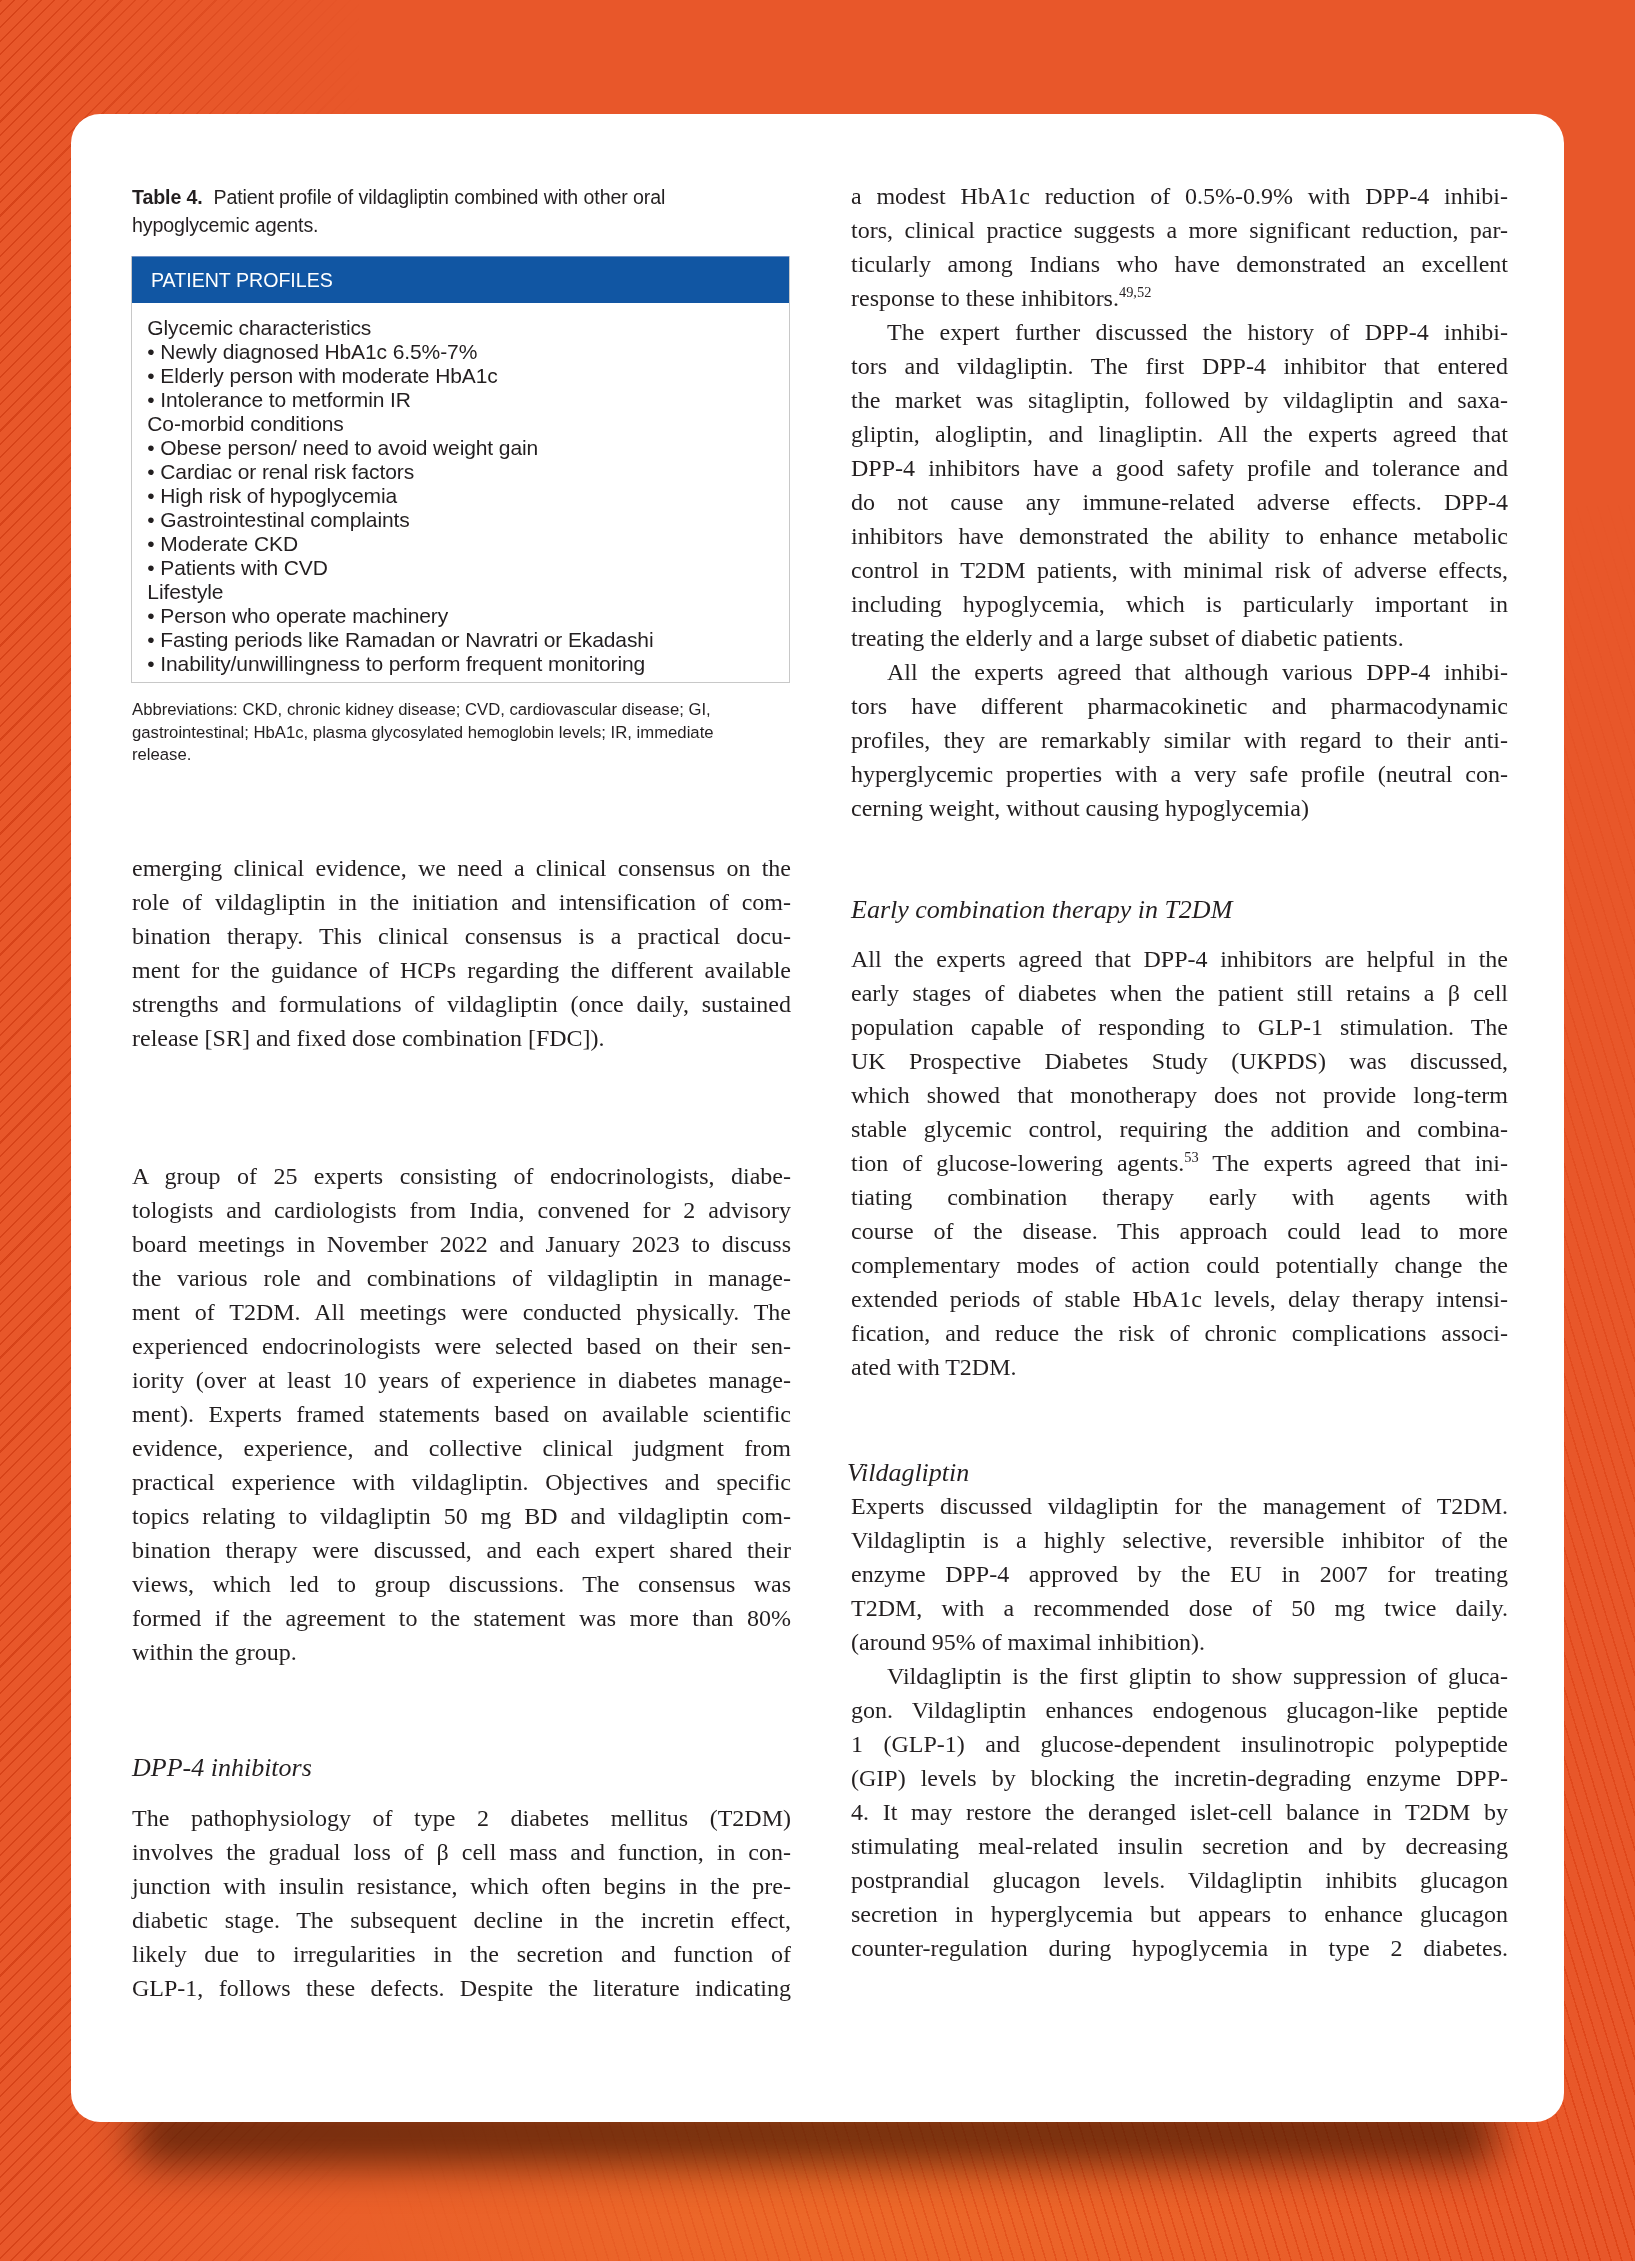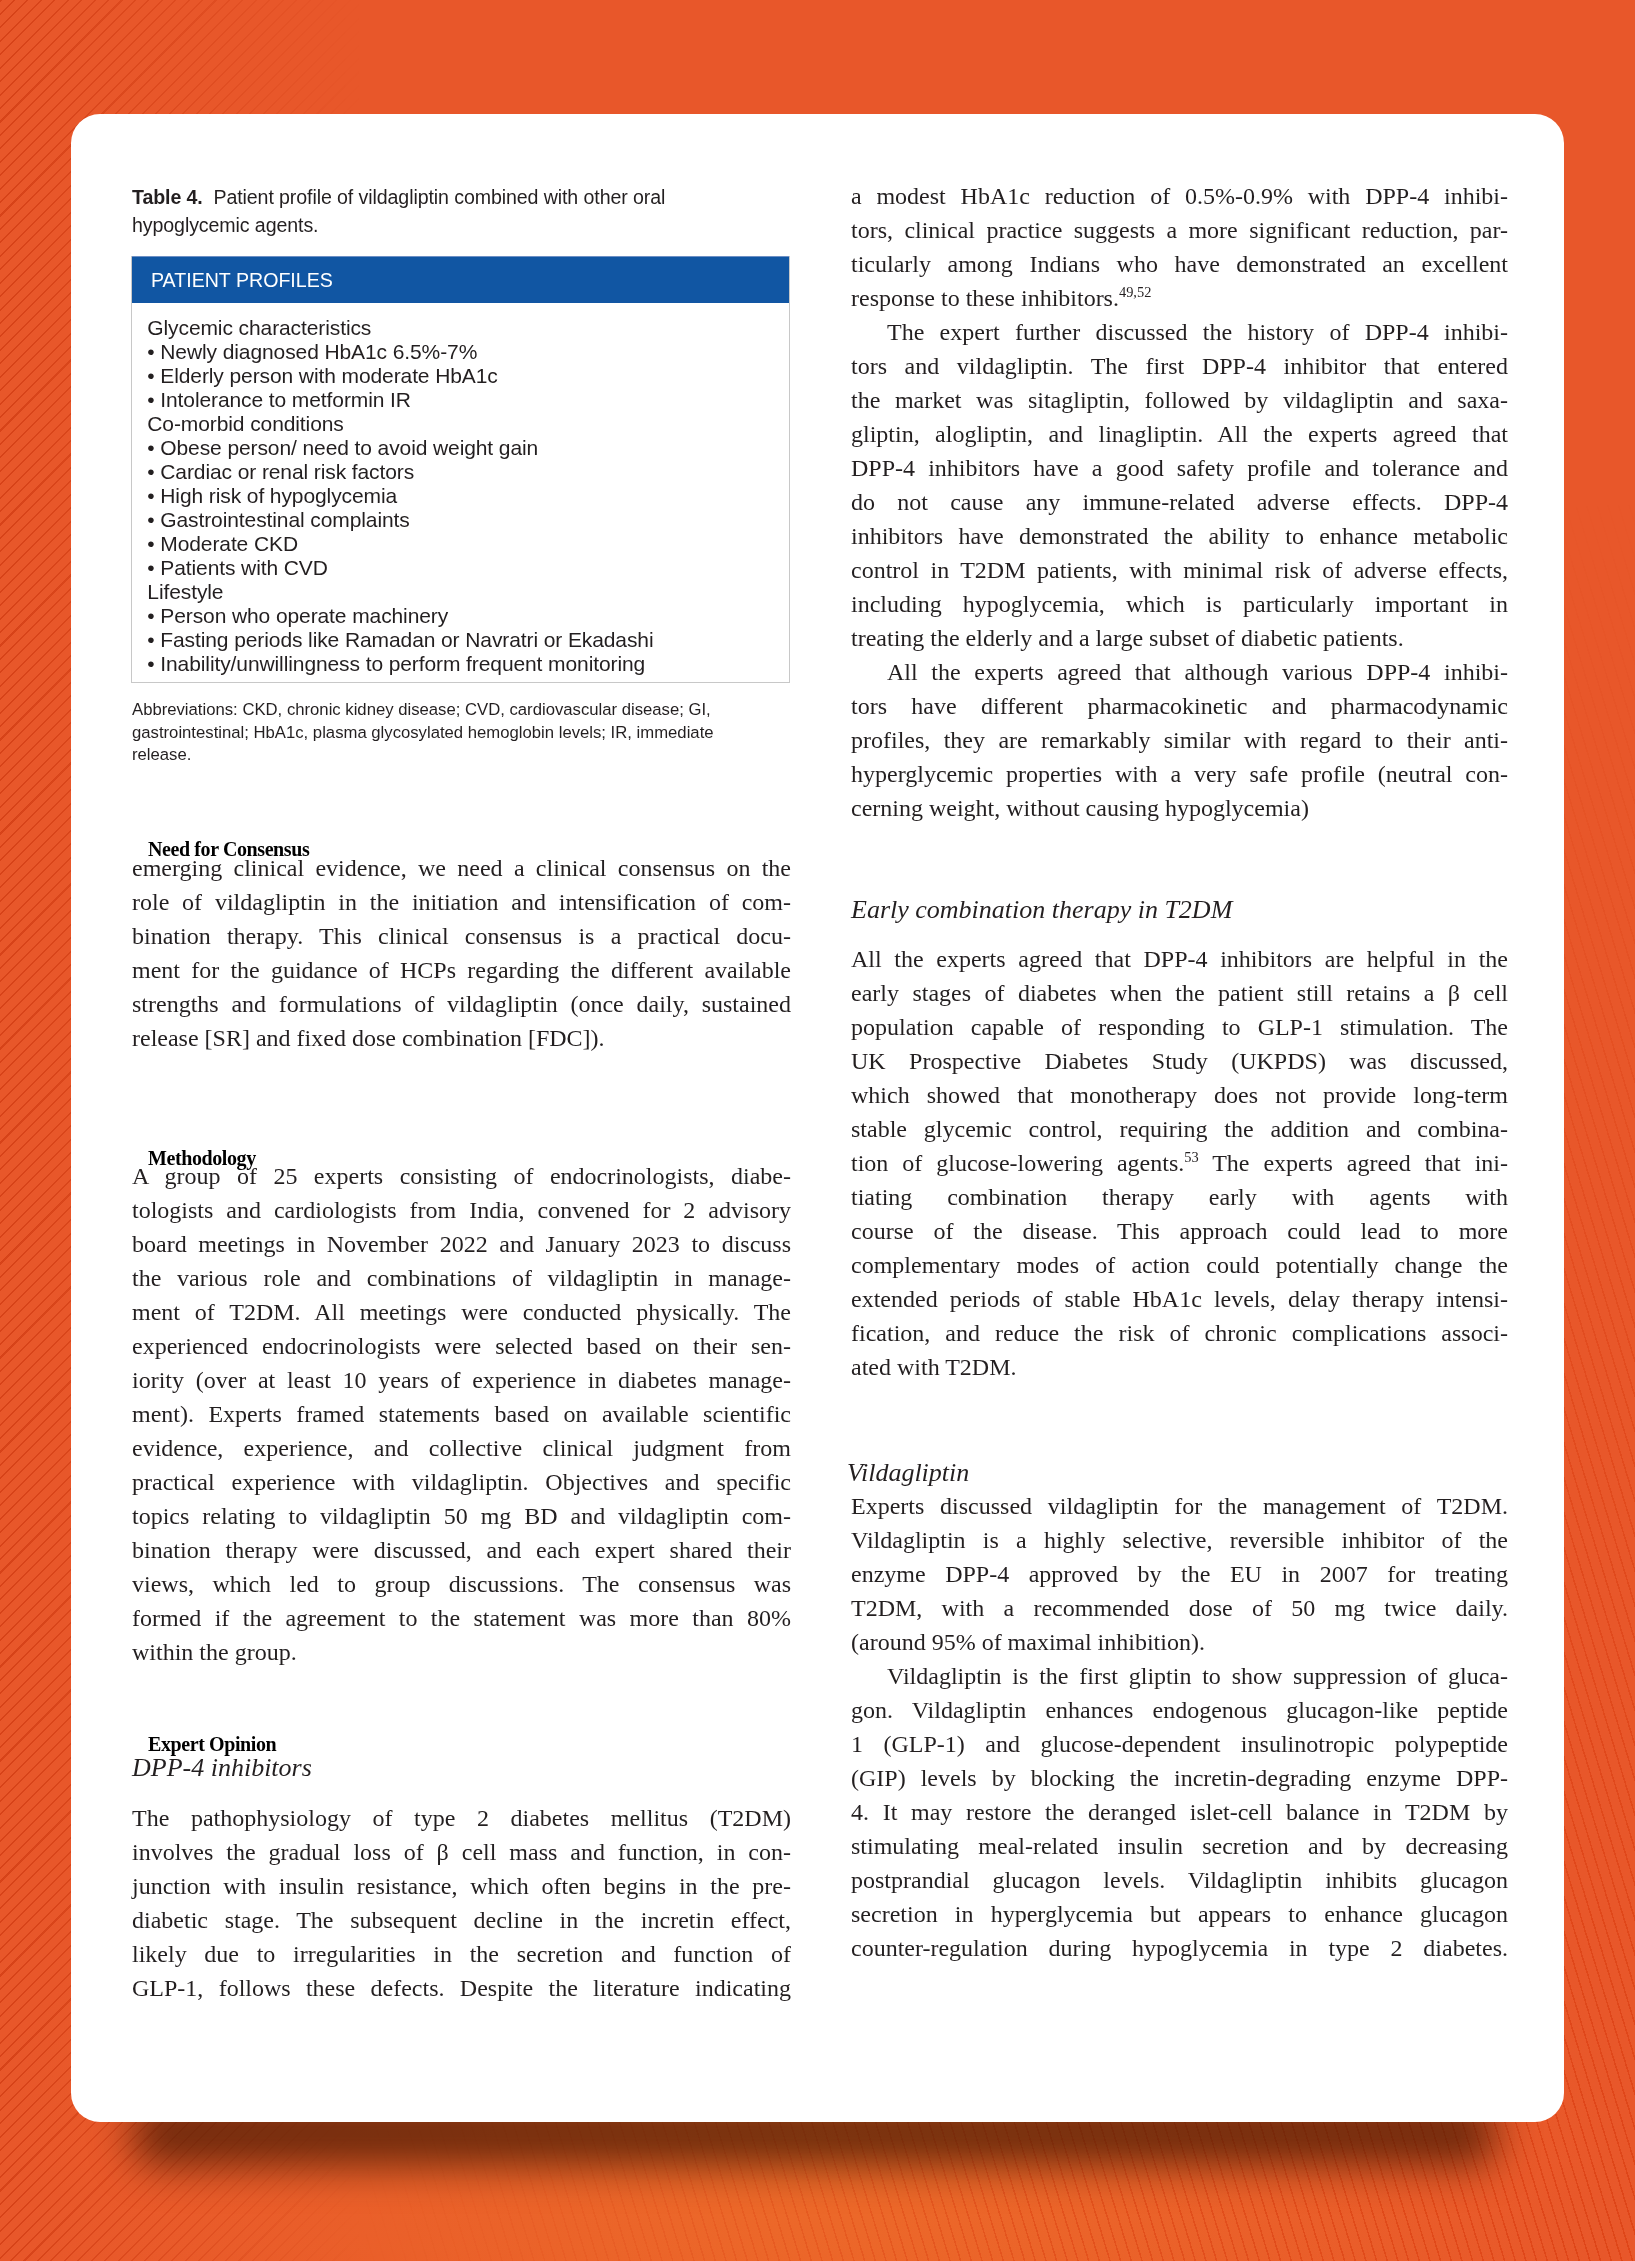--- a/index.html
+++ b/index.html
@@ -52,21 +52,21 @@
   }
   .tbl-body { padding:13px 0 0 15.3px; font-size:21px; line-height:24px; color:#231f20; letter-spacing:-0.1px;}
   .tbl-body div { white-space:nowrap; }
   .abbrev { font-size:16.7px; line-height:22.5px; color:#231f20; width:654px; }
   
   .col { position:absolute; color:#231f20; font-size:24px; }
   .ln { display:block; height:34px; line-height:34px; white-space:nowrap; text-align:justify; text-align-last:justify; }
   .ln.last { text-align-last:left; }
   .ln.ind { text-indent:36px; }
   h2.sec {
-    margin:16px; position:absolute; font-weight:bold; color:#000000;
+    margin:16px; position:absolute; font-weight:bold; color:#ffffff;
     font-size:20px; line-height:33px; letter-spacing:-0.4px;
   }
   .sub {
     position:absolute; font-style:italic; font-size:26px; line-height:33px; color:#231f20;
   }
   sup { font-size:60%; line-height:0; vertical-align:super; }
 </style>
 </head>
 <body>
 

